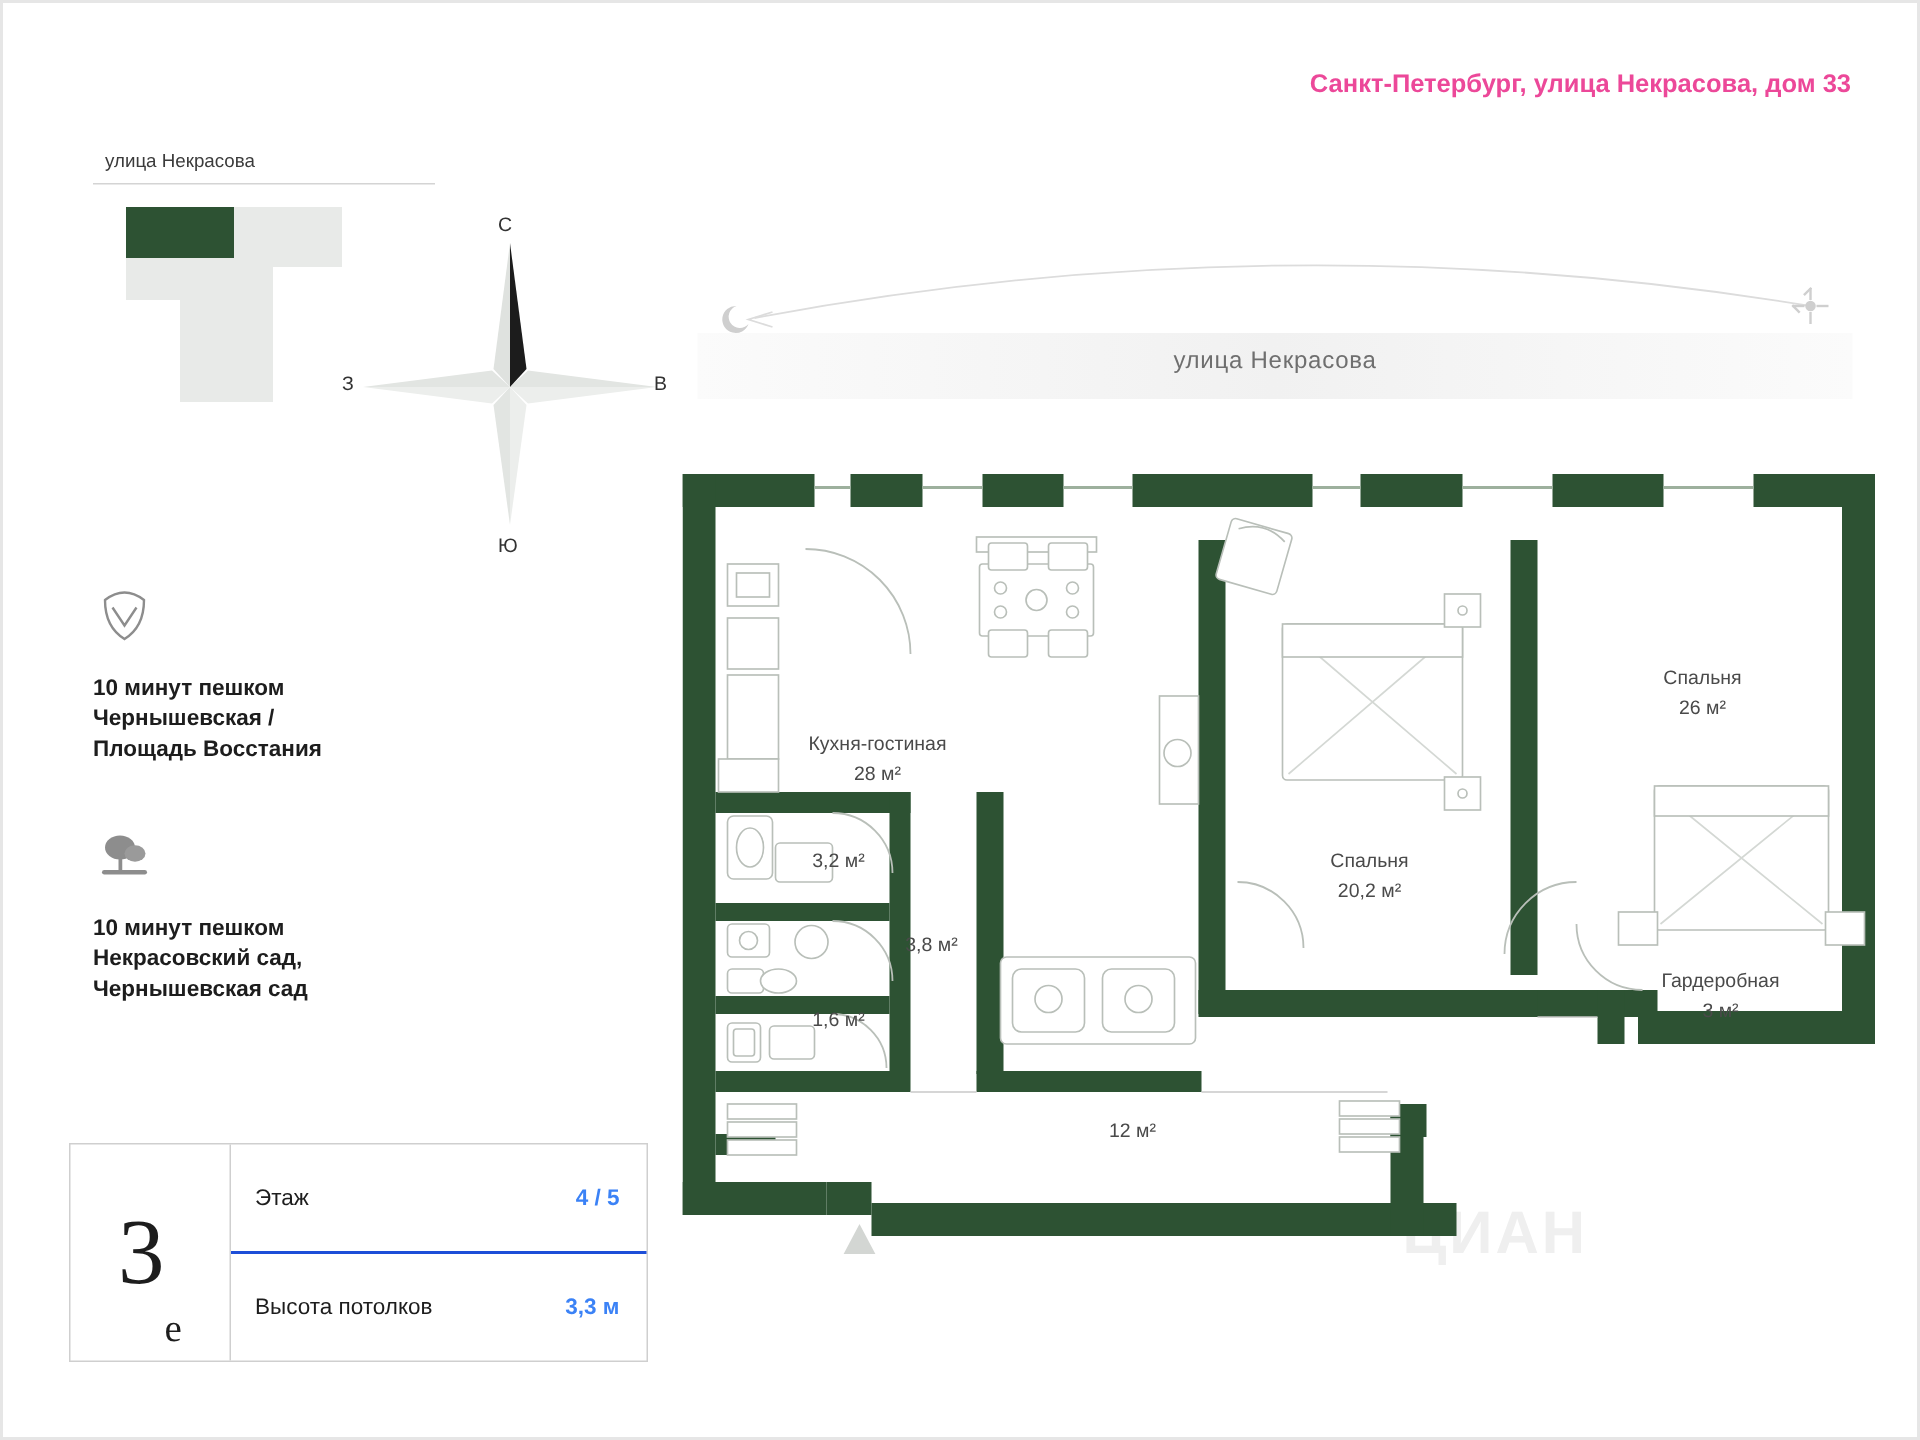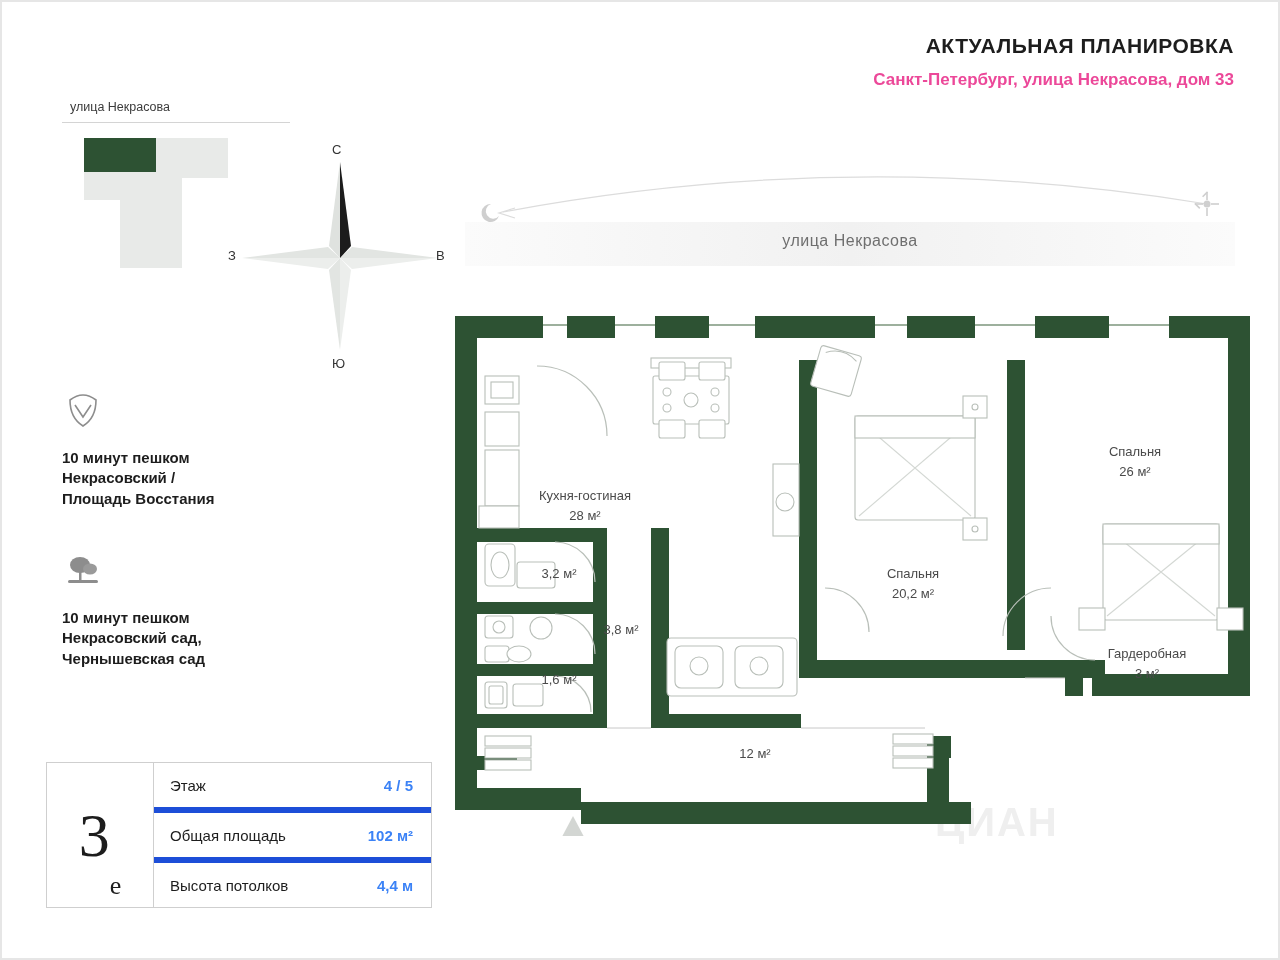--- a/index.html
+++ b/index.html
@@ -73,21 +73,21 @@
   }
   .infobox .rooms{
     width:106px;display:flex;align-items:center;justify-content:center;
     border-right:1px solid #cfcfcf;font-family:"Liberation Serif", serif;
   }
   .infobox .rooms .num{font-size:62px;line-height:1;color:#1d1d1d;}
   .infobox .rooms .suf{font-size:26px;line-height:1;color:#1d1d1d;align-self:flex-end;margin-bottom:8px;}
   .infobox .rows{flex:1;display:flex;flex-direction:column;}
   .infobox .row{
     flex:1;display:flex;align-items:center;justify-content:space-between;
-    padding:0 18px 0 16px;border-bottom:6px solid #1d4ed8;font-size:15px;
+    padding:0 18px 0 16px;border-bottom:2px solid #1d4ed8;font-size:15px;
   }
   .infobox .row:last-child{border-bottom:none;}
   .infobox .row .k{color:#1d1d1d;}
   .infobox .row .v{font-weight:bold;color:#3b82f6;}
 
   
   .streetband{position:absolute;left:455px;top:160px;width:790px;height:120px;}
   .streetband .band{
     position:absolute;left:10px;top:62px;width:770px;height:44px;
     background:linear-gradient(to right,#fbfbfb,#f1f1f1,#fbfbfb);
@@ -108,21 +108,20 @@
 
   .rlbl{font-size:13px;fill:#4a4a4a;font-family:"Liberation Sans", sans-serif;}
   .rlbl2{font-size:13px;fill:#4a4a4a;font-family:"Liberation Sans", sans-serif;}
 </style>
 </head>
 <body>
 
 <div class="page"></div>
 
 <div class="header">
-  <div class="title">АКТУАЛЬНАЯ ПЛАНИРОВКА</div>
   <div class="subtitle">Санкт-Петербург, улица Некрасова, дом 33</div>
 </div>
 
 <div class="minimap">
   <div class="street-label">улица Некрасова</div>
   <div class="street-line"></div>
   <div class="blockL"></div>
   <div class="blockR"></div>
   <div class="notch"></div>
   <div class="highlight"></div>
@@ -155,21 +154,21 @@
   </svg>
 </div>
 
 <div class="poi poi1">
   <svg class="ico" viewBox="0 0 42 42">
     <path d="M8 8 Q21 -2 34 8 Q34 26 21 34 Q8 26 8 8 Z" fill="none" stroke="#8d8d8d" stroke-width="1.6"></path>
     <path d="M13 13 L21 25 L29 13" fill="none" stroke="#8d8d8d" stroke-width="1.6"></path>
   </svg>
   <div class="txt">
     <div>10 минут пешком</div>
-    <div>Некрасовский /</div>
+    <div>Чернышевская /</div>
     <div>Площадь Восстания</div>
   </div>
 </div>
 
 <div class="poi poi2">
   <svg class="ico" viewBox="0 0 42 42">
     <ellipse cx="18" cy="13" rx="10" ry="8" fill="#8d8d8d"></ellipse>
     <ellipse cx="28" cy="17" rx="7" ry="5.5" fill="#9a9a9a"></ellipse>
     <rect x="17" y="19" width="2.5" height="10" fill="#8d8d8d"></rect>
     <rect x="6" y="28" width="30" height="3" rx="1.5" fill="#8d8d8d"></rect>
@@ -185,26 +184,22 @@
   <div class="rooms">
     <span class="num">3</span>
     <span class="suf">е</span>
   </div>
   <div class="rows">
     <div class="row">
       <span class="k">Этаж</span>
       <span class="v">4 / 5</span>
     </div>
     <div class="row">
-      <span class="k">Общая площадь</span>
-      <span class="v">102 м²</span>
-    </div>
-    <div class="row">
       <span class="k">Высота потолков</span>
-      <span class="v">4,4 м</span>
+      <span class="v">3,3 м</span>
     </div>
   </div>
 </div>
 
 <div class="streetband">
   <svg width="790" height="120" viewBox="0 0 790 120">
     <path d="M48 52 Q400 -14 752 44" fill="none" stroke="#dcdcdc" stroke-width="1.2"></path>
     <path d="M60 48 L44 53 L60 58" fill="none" stroke="#dcdcdc" stroke-width="1.2"></path>
 
     <path d="M36 44 a9 9 0 1 0 8 12 a7.5 7.5 0 1 1 -8 -12 Z" fill="#cfcfcf"></path>

